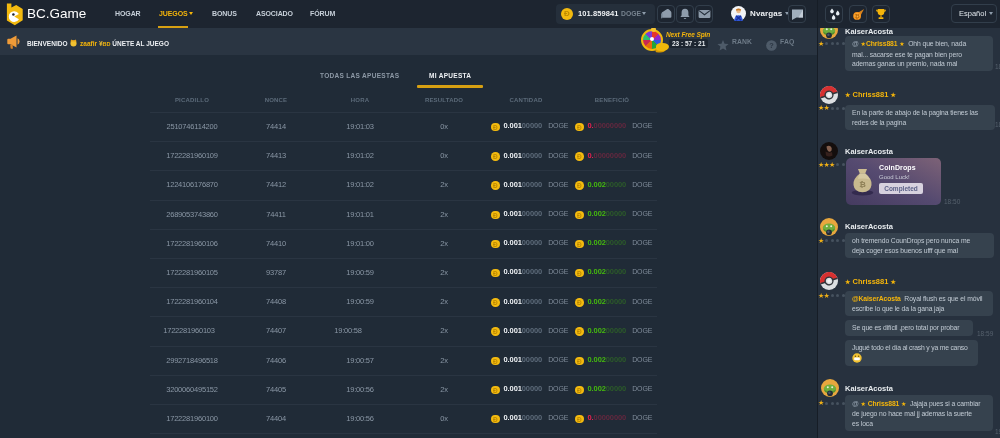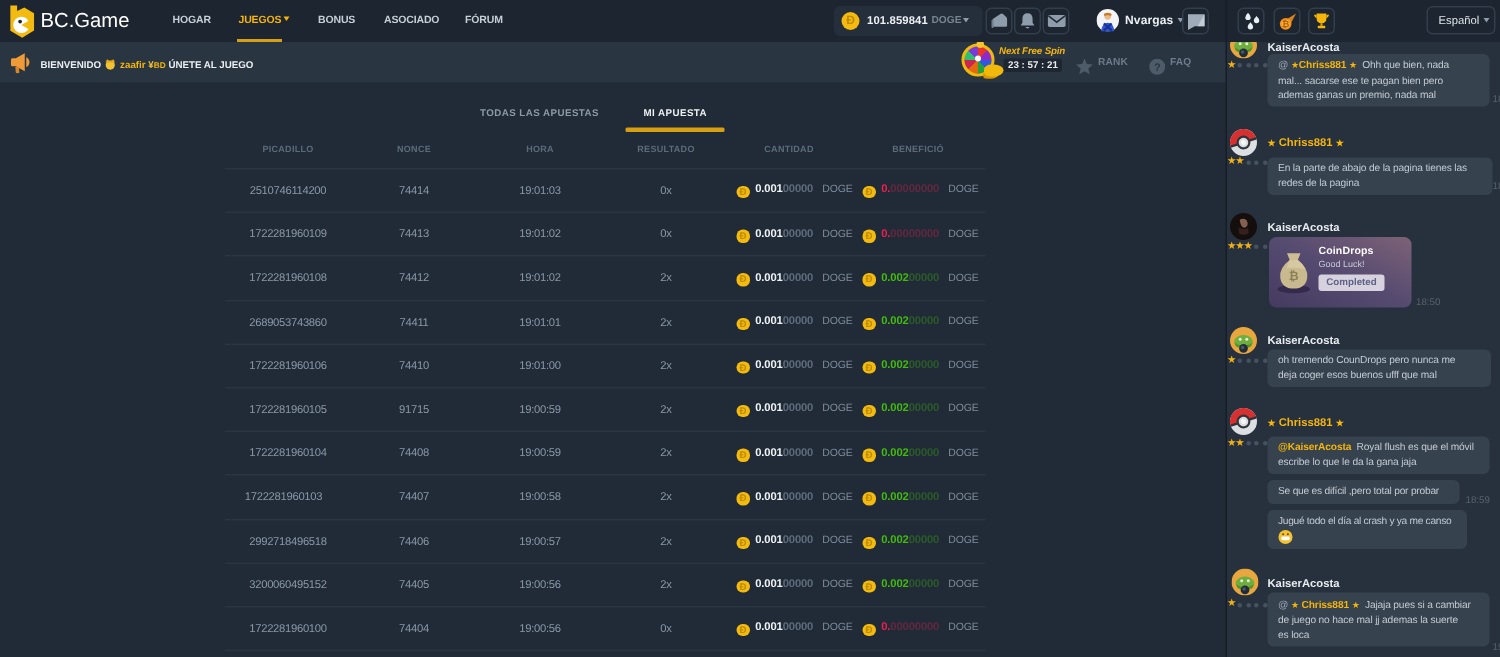--- a/index.html
+++ b/index.html
@@ -64,21 +64,21 @@
 <div class="amt" style="top:121.4px;left:491px"><span class="coin">Đ</span><b>0.001</b><i>00000</i><u>DOGE</u></div>
 <div class="amt" style="top:121.4px;left:575px"><span class="coin">Đ</span><b class="r">0.</b><i class="rd">00000000</i><u>DOGE</u></div>
 <div class="sep" style="top:141.2px"></div>
 <div class="rowtxt" style="top:151.2px;left:150px;width:84px">1722281960109</div>
 <div class="rowtxt" style="top:151.2px;left:234px;width:84px">74413</div>
 <div class="rowtxt" style="top:151.2px;left:318px;width:84px">19:01:02</div>
 <div class="rowtxt" style="top:151.2px;left:402px;width:84px">0x</div>
 <div class="amt" style="top:150.6px;left:491px"><span class="coin">Đ</span><b>0.001</b><i>00000</i><u>DOGE</u></div>
 <div class="amt" style="top:150.6px;left:575px"><span class="coin">Đ</span><b class="r">0.</b><i class="rd">00000000</i><u>DOGE</u></div>
 <div class="sep" style="top:170.4px"></div>
-<div class="rowtxt" style="top:180.4px;left:150px;width:84px">1722281960108</div>
+<div class="rowtxt" style="top:180.4px;left:150px;width:84px">1224106176870</div>
 <div class="rowtxt" style="top:180.4px;left:234px;width:84px">74412</div>
 <div class="rowtxt" style="top:180.4px;left:318px;width:84px">19:01:02</div>
 <div class="rowtxt" style="top:180.4px;left:402px;width:84px">2x</div>
 <div class="amt" style="top:179.8px;left:491px"><span class="coin">Đ</span><b>0.001</b><i>00000</i><u>DOGE</u></div>
 <div class="amt" style="top:179.8px;left:575px"><span class="coin">Đ</span><b class="g">0.002</b><i class="gd">00000</i><u>DOGE</u></div>
 <div class="sep" style="top:199.6px"></div>
 <div class="rowtxt" style="top:209.6px;left:150px;width:84px">2689053743860</div>
 <div class="rowtxt" style="top:209.6px;left:234px;width:84px">74411</div>
 <div class="rowtxt" style="top:209.6px;left:318px;width:84px">19:01:01</div>
 <div class="rowtxt" style="top:209.6px;left:402px;width:84px">2x</div>
@@ -86,36 +86,36 @@
 <div class="amt" style="top:209.0px;left:575px"><span class="coin">Đ</span><b class="g">0.002</b><i class="gd">00000</i><u>DOGE</u></div>
 <div class="sep" style="top:228.8px"></div>
 <div class="rowtxt" style="top:238.8px;left:150px;width:84px">1722281960106</div>
 <div class="rowtxt" style="top:238.8px;left:234px;width:84px">74410</div>
 <div class="rowtxt" style="top:238.8px;left:318px;width:84px">19:01:00</div>
 <div class="rowtxt" style="top:238.8px;left:402px;width:84px">2x</div>
 <div class="amt" style="top:238.2px;left:491px"><span class="coin">Đ</span><b>0.001</b><i>00000</i><u>DOGE</u></div>
 <div class="amt" style="top:238.2px;left:575px"><span class="coin">Đ</span><b class="g">0.002</b><i class="gd">00000</i><u>DOGE</u></div>
 <div class="sep" style="top:258.0px"></div>
 <div class="rowtxt" style="top:268.0px;left:150px;width:84px">1722281960105</div>
-<div class="rowtxt" style="top:268.0px;left:234px;width:84px">91715</div>
+<div class="rowtxt" style="top:268.0px;left:234px;width:84px">93787</div>
 <div class="rowtxt" style="top:268.0px;left:318px;width:84px">19:00:59</div>
 <div class="rowtxt" style="top:268.0px;left:402px;width:84px">2x</div>
 <div class="amt" style="top:267.4px;left:491px"><span class="coin">Đ</span><b>0.001</b><i>00000</i><u>DOGE</u></div>
 <div class="amt" style="top:267.4px;left:575px"><span class="coin">Đ</span><b class="g">0.002</b><i class="gd">00000</i><u>DOGE</u></div>
 <div class="sep" style="top:287.2px"></div>
 <div class="rowtxt" style="top:297.2px;left:150px;width:84px">1722281960104</div>
 <div class="rowtxt" style="top:297.2px;left:234px;width:84px">74408</div>
 <div class="rowtxt" style="top:297.2px;left:318px;width:84px">19:00:59</div>
 <div class="rowtxt" style="top:297.2px;left:402px;width:84px">2x</div>
 <div class="amt" style="top:296.6px;left:491px"><span class="coin">Đ</span><b>0.001</b><i>00000</i><u>DOGE</u></div>
 <div class="amt" style="top:296.6px;left:575px"><span class="coin">Đ</span><b class="g">0.002</b><i class="gd">00000</i><u>DOGE</u></div>
 <div class="sep" style="top:316.4px"></div>
 <div class="rowtxt" style="top:326.4px;left:147px;width:84px">1722281960103</div>
 <div class="rowtxt" style="top:326.4px;left:234px;width:84px">74407</div>
-<div class="rowtxt" style="top:326.4px;left:318px;width:84px">19:00:58</div>
+<div class="rowtxt" style="top:326.4px;left:306px;width:84px">19:00:58</div>
 <div class="rowtxt" style="top:326.4px;left:402px;width:84px">2x</div>
 <div class="amt" style="top:325.8px;left:491px"><span class="coin">Đ</span><b>0.001</b><i>00000</i><u>DOGE</u></div>
 <div class="amt" style="top:325.8px;left:575px"><span class="coin">Đ</span><b class="g">0.002</b><i class="gd">00000</i><u>DOGE</u></div>
 <div class="sep" style="top:345.6px"></div>
 <div class="rowtxt" style="top:355.6px;left:150px;width:84px">2992718496518</div>
 <div class="rowtxt" style="top:355.6px;left:234px;width:84px">74406</div>
 <div class="rowtxt" style="top:355.6px;left:318px;width:84px">19:00:57</div>
 <div class="rowtxt" style="top:355.6px;left:402px;width:84px">2x</div>
 <div class="amt" style="top:355.0px;left:491px"><span class="coin">Đ</span><b>0.001</b><i>00000</i><u>DOGE</u></div>
 <div class="amt" style="top:355.0px;left:575px"><span class="coin">Đ</span><b class="g">0.002</b><i class="gd">00000</i><u>DOGE</u></div>

